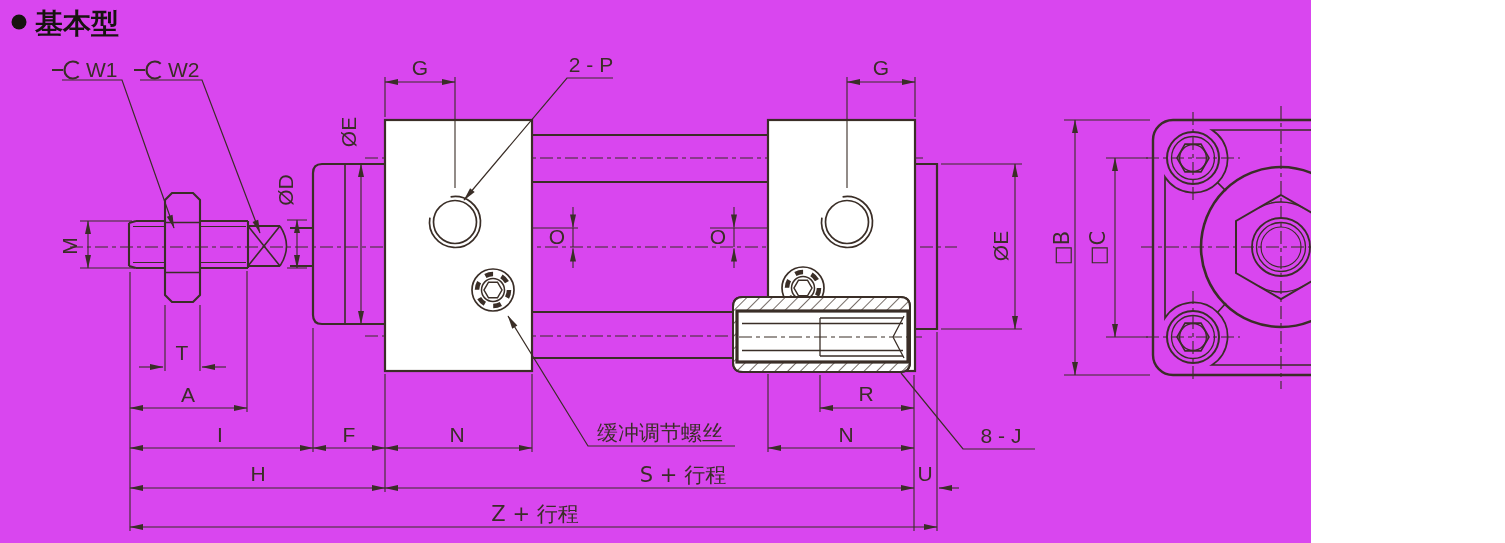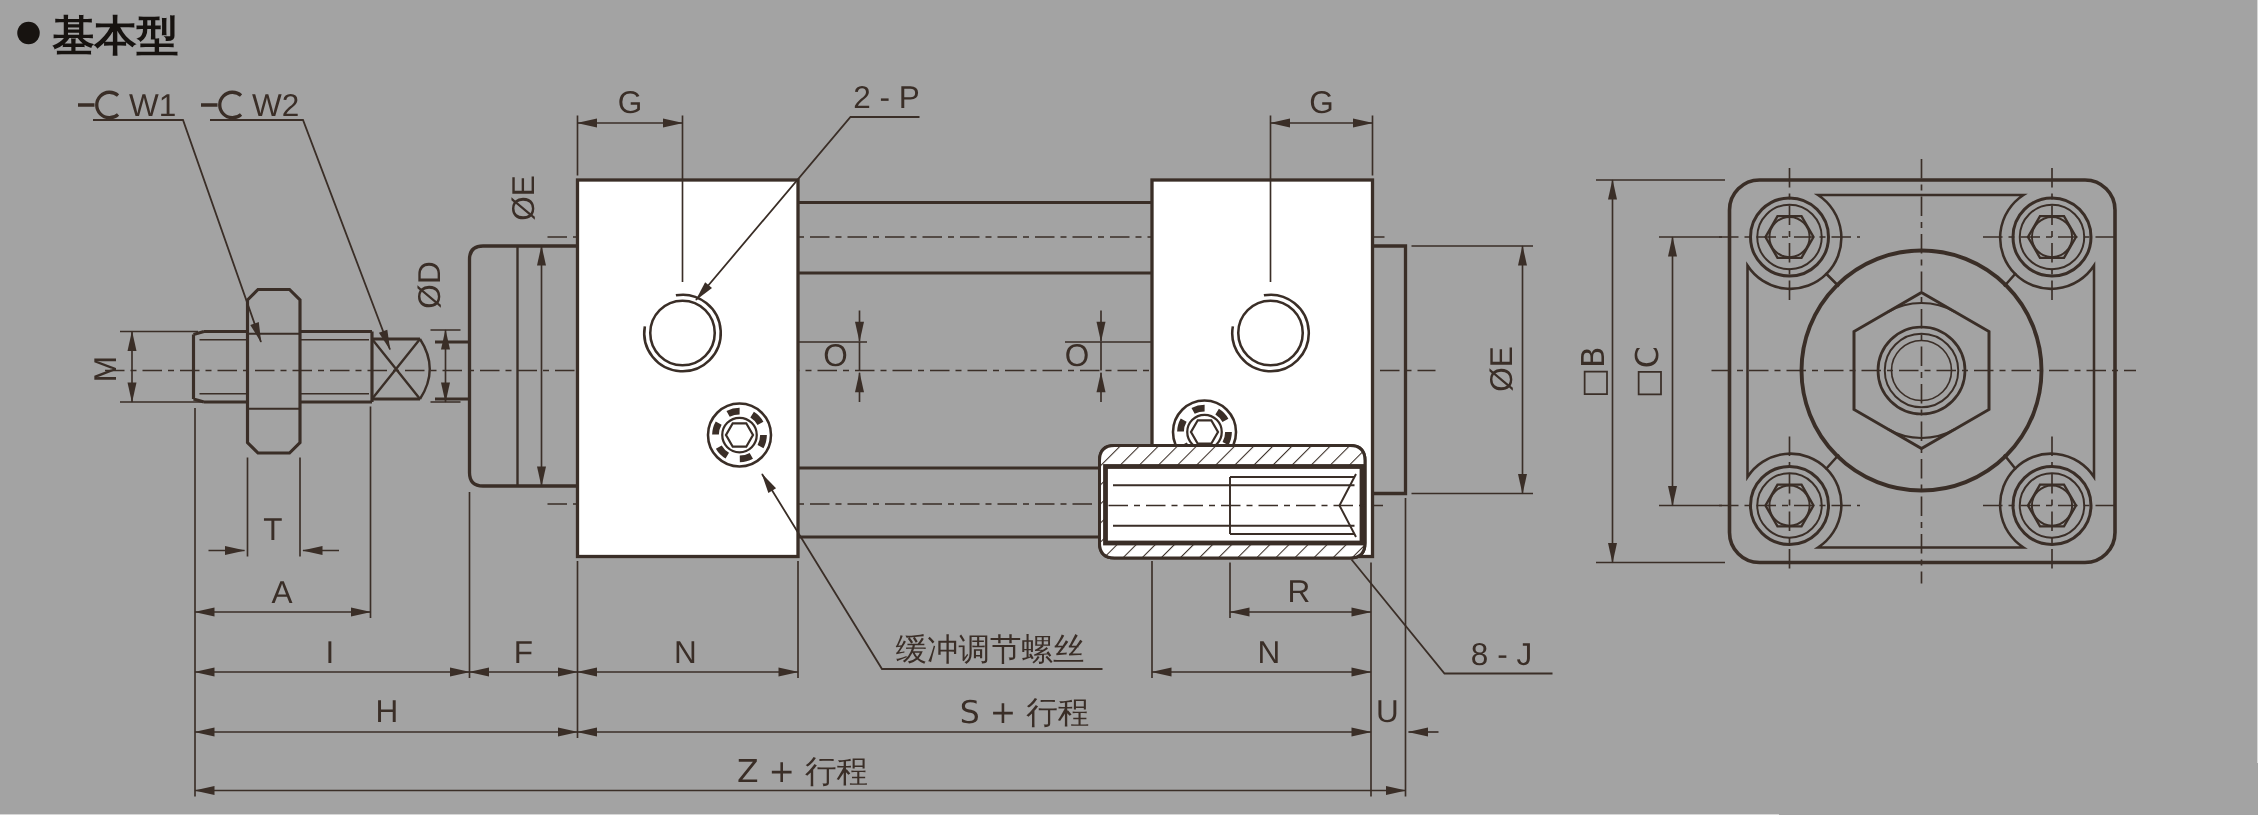--- a/index.html
+++ b/index.html
@@ -1,16 +1,16 @@
 <!DOCTYPE html>
 <html><head>
 <meta charset="utf-8">
 <style>
   html,body{margin:0;padding:0;background:#ffffff;}
-  .stage{width:1505px;height:543px;position:relative;background:#a3a3a3;overflow:hidden;}
+  .stage{width:1311px;height:543px;position:relative;background:#d946ef;overflow:hidden;}
   svg{display:block;}
   text{font-family:"Liberation Sans","DejaVu Sans",sans-serif;fill:#3a2e27;}
   .cjk{font-family:"DejaVu Sans","Liberation Sans",sans-serif;}
   .dim{font-size:21px;}
   .dimr{font-size:21px;}
   .ttl{font-size:28px;font-weight:bold;fill:#171310;}
 </style>
 </head>
 <body>
 

